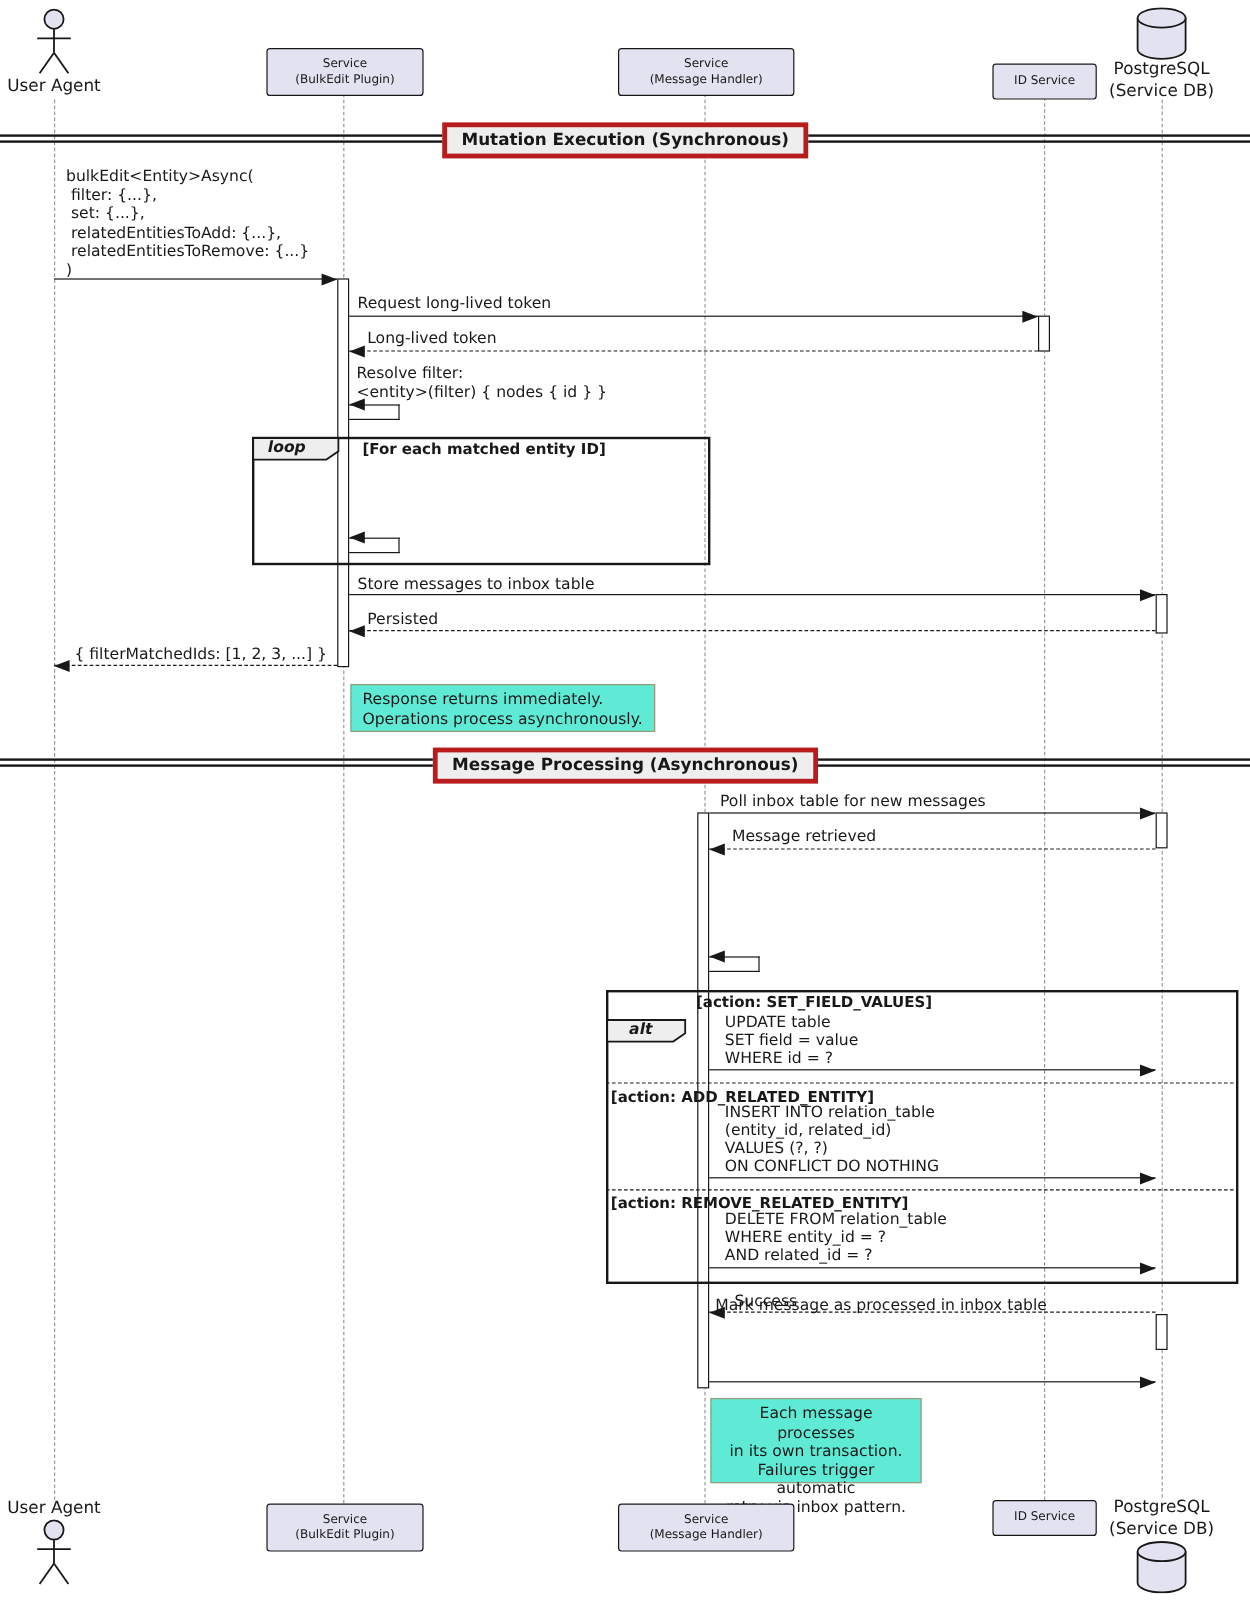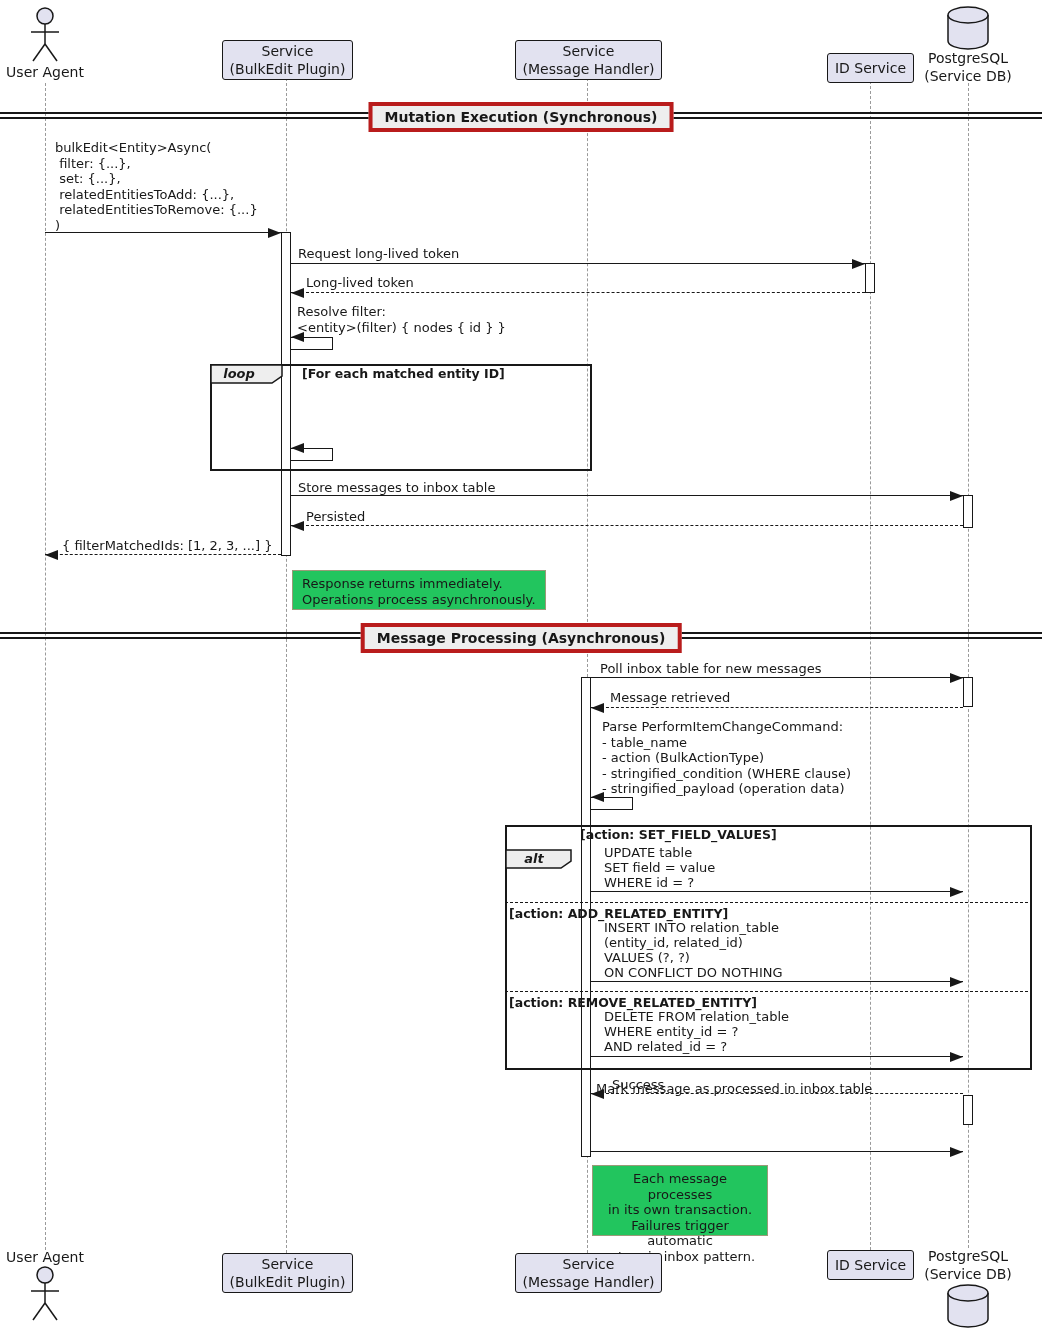--- a/index.html
+++ b/index.html
@@ -4,21 +4,21 @@
 <style>
   html,body { margin:0; padding:0; background:#ffffff; }
   #diagram {
     position:relative; width:1042px; height:1343px; background:#ffffff;
     font-family:"DejaVu Sans", sans-serif; color:#181818; overflow:hidden;
   }
   .lifeline { position:absolute; width:0; border-left:1.5px dashed #9a9a9a; }
   .pbox {
     position:absolute; background:#E2E2F0; border:1.5px solid #181818; border-radius:3px;
     display:flex; align-items:center; justify-content:center; text-align:center;
-    font-size:14px; line-height:1.32; white-space:pre-line;
+    font-size:10px; line-height:1.32; white-space:pre-line;
   }
   .plabel { position:absolute; font-size:14px; text-align:center; white-space:pre-line; line-height:1.25; }
   .act { position:absolute; width:10px; background:#ffffff; border:1.5px solid #181818; box-sizing:border-box; }
   .ln { position:absolute; height:0; border-top:1.5px solid #181818; }
   .ln.dash { border-top:1.5px dashed #181818; }
   .ah { position:absolute; width:0; height:0; border-top:5px solid transparent; border-bottom:5px solid transparent; }
   .ah.r { border-left:13px solid #181818; }
   .ah.l { border-right:13px solid #181818; }
   .hook { position:absolute; width:42px; height:13px; border:1.5px solid #181818; border-left:none; box-sizing:border-box; }
   .msg { position:absolute; font-size:13px; line-height:15.5px; white-space:pre-wrap; }
@@ -27,21 +27,21 @@
     position:absolute; left:50%; transform:translateX(-50%);
     background:#EEEEEE; border:4px solid #b91c1c; padding:3px 12px;
     font-size:14px; font-weight:bold; white-space:nowrap;
   }
   .frame { position:absolute; border:2px solid #181818; }
   .tabwrap { position:absolute;font-style:italic; }
   .tablabel { position:absolute; top:2px; left:0; width:58px; text-align:center; font-size:13px; font-weight:bold; }
   .guard { position:absolute; font-size:12.5px; font-weight:bold; white-space:nowrap; }
   .sep { position:absolute; height:0; border-top:1.5px dashed #181818; }
   .note {
-    position:absolute; background:#22c55e; border:1px solid #9a9a78;
+    position:absolute; background:#5eead4; border:1px solid #9a9a78;
     font-size:13px; line-height:15.5px; white-space:pre-wrap; padding:5px 9px 5px 9px;
     box-sizing:border-box;
   }
 </style>
 </head>
 <body>
 
 <div id="diagram">
 
   <div class="lifeline" style="left:45px; top:83px; height:1167px;"></div>
@@ -135,25 +135,20 @@
   <div class="msg" style="left:600px; top:661px;">Poll inbox table for new messages</div>
   <div class="ln" style="left:591px; top:677px; width:372px;"></div>
   <div class="ah r" style="left:950px; top:673px;"></div>
   <div class="act" style="left:581px; top:677px; height:480px;"></div>
   <div class="act" style="left:963px; top:677px; height:30px;"></div>
 
   <div class="msg" style="left:610px; top:690px;">Message retrieved</div>
   <div class="ln dash" style="left:591px; top:707px; width:372px;"></div>
   <div class="ah l" style="left:591px; top:703px;"></div>
 
-  <div class="msg" style="left:602px; top:719px;">Parse PerformItemChangeCommand:
-- table_name
-- action (BulkActionType)
-- stringified_condition (WHERE clause)
-- stringified_payload (operation data)</div>
   <div class="hook" style="left:591px; top:797px;"></div>
   <div class="ah l" style="left:591px; top:791.5px;"></div>
 
   <div class="frame" style="left:505px; top:825px; width:523px; height:241px;"></div>
   <div class="tabwrap" style="left:505px; top:825px;margin-top:24px;">
     <svg width="68" height="21" viewBox="0 0 68 21">
       <polygon points="1,1 66,1 66,12 56,19 1,19" fill="#EEEEEE" stroke="#181818" stroke-width="1.5"></polygon>
     </svg>
     <div class="tablabel">alt</div>
   </div>

